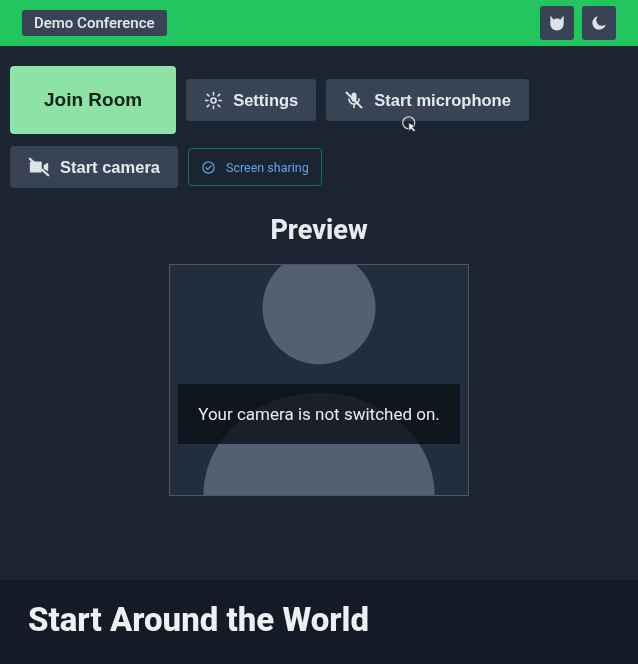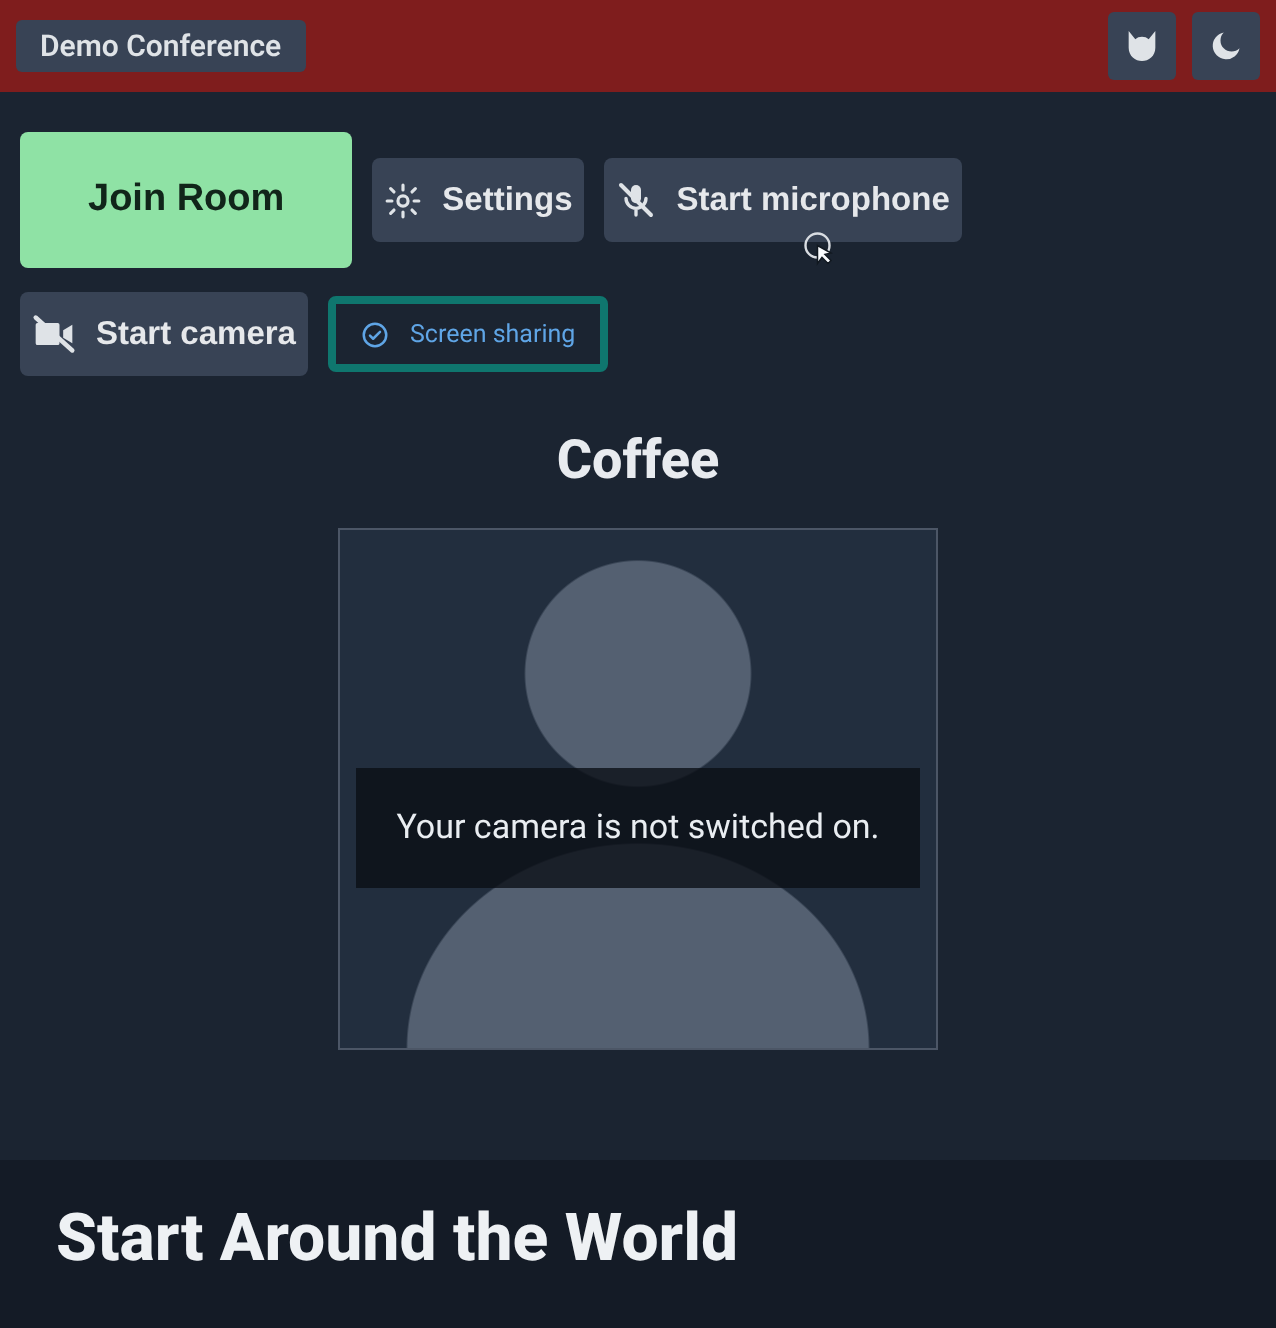--- a/index.html
+++ b/index.html
@@ -5,62 +5,62 @@
     * { margin:0; padding:0; box-sizing:border-box; }
     html,body{width:638px;height:664px;overflow:hidden;}
     body{
       background:#1b2431;
       font-family:-apple-system,BlinkMacSystemFont,"Segoe UI",Roboto,sans-serif;
       color:#e6e8eb;
     }
     .topbar{
       height:46px;
       display:flex;align-items:center;justify-content:space-between;
-      padding:0 8px;background:#7f1d1d;
+      padding:0 22px;background:#22c55e;
     }
     .title-chip{
       background:#384355;
       padding:4px 12px;border-radius:3px;
       color:#dfe3e7;font-size:15px;font-weight:600;
     }
     .top-icons{display:flex;gap:8px;}
     .top-ico-btn{
       width:34px;height:34px;background:#384355;border-radius:3px;
       display:flex;align-items:center;justify-content:center;
       cursor:pointer;
     }
     .controls{
       padding:20px 10px 24px 10px;
       display:flex;flex-wrap:wrap;gap:12px 10px;
       align-items:center;
     }
     .btn{
       display:inline-flex;align-items:center;gap:10px;
-      padding:0 6px;height:42px;border-radius:4px;
+      padding:0 18px;height:42px;border-radius:4px;
       font-size:16.5px;font-weight:600;cursor:pointer;
       background:#384355;color:#e6e8eb;border:none;
     }
     .btn.primary{
       background:#8fe2a5;color:#11251a;height:68px;
       padding:0 34px;font-size:19px;font-weight:700;
     }
     .btn svg{flex:none;}
     .note-box{
       display:flex;align-items:center;gap:10px;
-      border:4px solid #0f766e;border-radius:4px;
+      border:1px solid #0f766e;border-radius:4px;
       padding:6px 12px;height:38px;
       color:#5fa5e6;font-size:12.5px;line-height:1.2;
     }
     .note-box .note-text{max-width:150px;}
     .preview-heading{
       text-align:center;font-size:27px;font-weight:800;
       color:#e8ebef;margin-top:2px;margin-bottom:18px;
     }
     .preview-box{
-      width:300px;height:261px;margin:0 auto 30px auto;
+      width:300px;height:232px;margin:0 auto 30px auto;
       border:1px solid #4c5666;background:#222e3e;
       position:relative;overflow:hidden;
       display:flex;align-items:flex-end;justify-content:center;
     }
     .avatar-silhouette{
       width:260px;height:260px;opacity:.9;
       background:
         radial-gradient(circle at 50% 28%, #5a6677 0 56px, transparent 57px),
         radial-gradient(ellipse 130px 115px at 50% 100%, #5a6677 0 115px, transparent 116px);
     }
@@ -135,21 +135,21 @@
     <svg width="15" height="15" viewBox="0 0 24 24">
         <circle cx="12" cy="12" r="9" fill="none" stroke="#5fa5e6" stroke-width="2"></circle>
         <path d="M8 12.5l2.5 2.5L16 9.5" fill="none" stroke="#5fa5e6" stroke-width="2" stroke-linecap="round" stroke-linejoin="round"></path>
       </svg>
     <div class="note-text">
       <div>Screen sharing</div>
     </div>
   </div>
 </div>
 
-<div class="preview-heading">Coffee</div>
+<div class="preview-heading">Preview</div>
 
 <div class="preview-box">
   <div class="avatar-silhouette"></div>
   <div class="preview-overlay">Your camera is not switched on.</div>
 </div>
 
 <div class="footer">
   <h1>Start Around the World</h1>
 </div>
 

